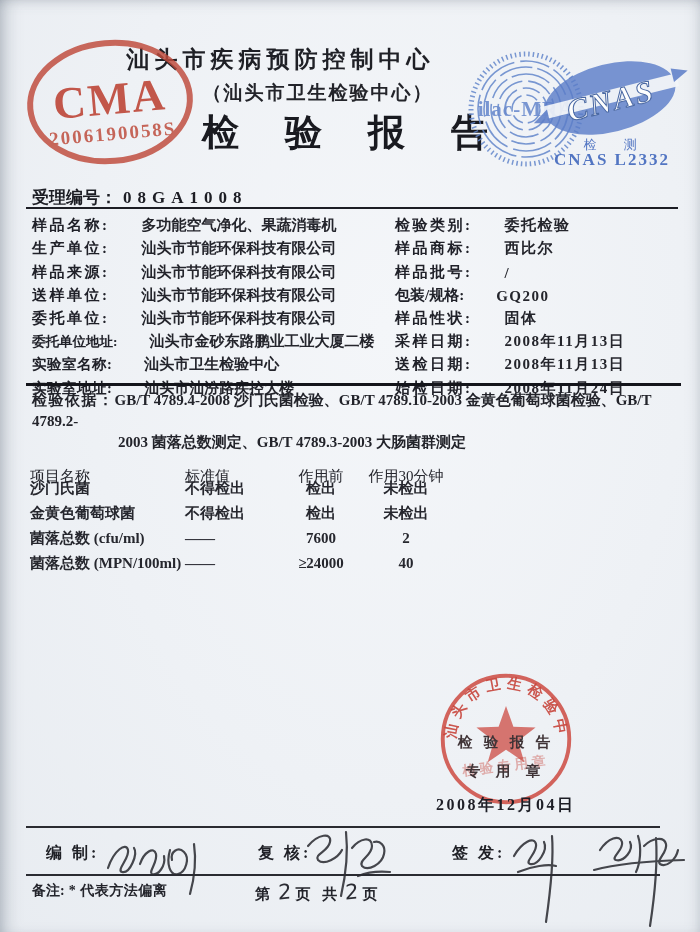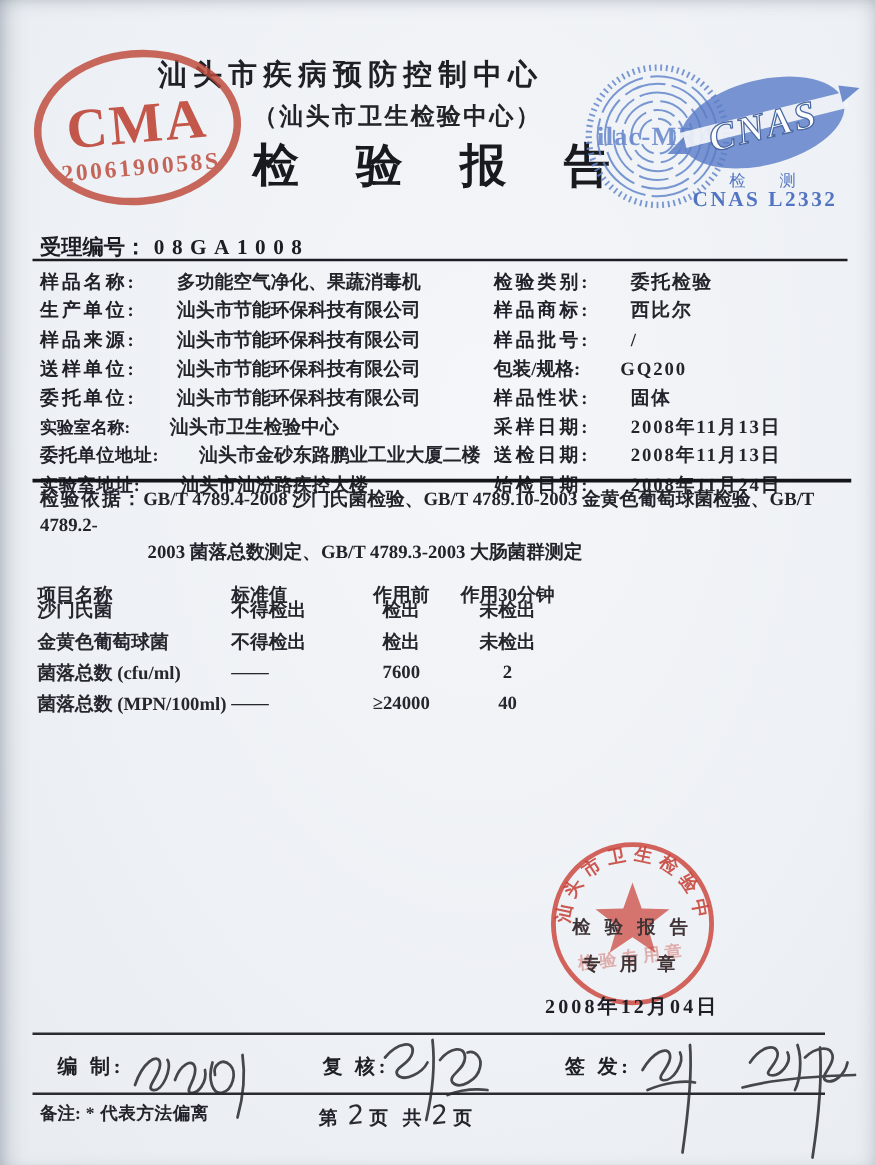--- a/index.html
+++ b/index.html
@@ -47,21 +47,21 @@
   .hr2{top:383px;left:26px;width:655px;height:2.5px;background:#14151b;}
   
   .basis{top:390px;left:32px;width:648px;font-size:15px;line-height:21px;color:#23242b;font-weight:600;}
   .basis .blabel{font-weight:700;letter-spacing:1.5px;}
   .basis .l2{margin-left:86px;}
   
   .rtable{top:447px;left:30px;width:480px;}
   .tr{display:grid;grid-template-columns:155px 105px 62px 108px;height:25px;align-items:center;}
   .tr.th{height:29px;}
   .c{font-size:15px;font-weight:600;color:#26272e;white-space:nowrap;}
-  .th .c{font-weight:700;margin-top:20px;}
+  .th .c{font-weight:400;margin-top:20px;}
   .c3,.c4{text-align:center;}
   .blank-note{top:580px;left:0;width:645px;text-align:center;font-size:16px;
     letter-spacing:6px;font-weight:600;color:#26272e;}
   
   .bottom-stamp{left:433px;top:666px;width:146px;height:146px;}
   .stamp-date{left:436px;top:795px;font-size:16px;font-weight:600;letter-spacing:2.5px;color:#1d1e26;white-space:nowrap;}
   
   .hr3{top:826px;left:26px;width:634px;height:1.5px;background:#2a2b31;}
   .hr4{top:874px;left:26px;width:634px;height:1.5px;background:#2a2b31;}
   .sig-label{font-size:16px;font-weight:700;letter-spacing:3px;color:#1f2026;white-space:nowrap;}
@@ -141,26 +141,26 @@
       </div>
     <div class="row">
         <span class="label">送样单位:</span>
         <span class="value">汕头市节能环保科技有限公司</span>
       </div>
     <div class="row">
         <span class="label">委托单位:</span>
         <span class="value">汕头市节能环保科技有限公司</span>
       </div>
     <div class="row">
+        <span class="label">委托单位地址:</span>
+        <span class="value">汕头市金砂东路鹏业工业大厦二楼</span>
+      </div>
+    <div class="row">
         <span class="label">实验室名称:</span>
         <span class="value">汕头市卫生检验中心</span>
-      </div>
-    <div class="row">
-        <span class="label">委托单位地址:</span>
-        <span class="value">汕头市金砂东路鹏业工业大厦二楼</span>
       </div>
     <div class="row">
         <span class="label">实验室地址:</span>
         <span class="value">汕头市汕汾路疾控大楼</span>
       </div>
   </div>
 
   <div class="abs info-col info-right">
     <div class="row">
         <span class="label">检验类别:</span>

